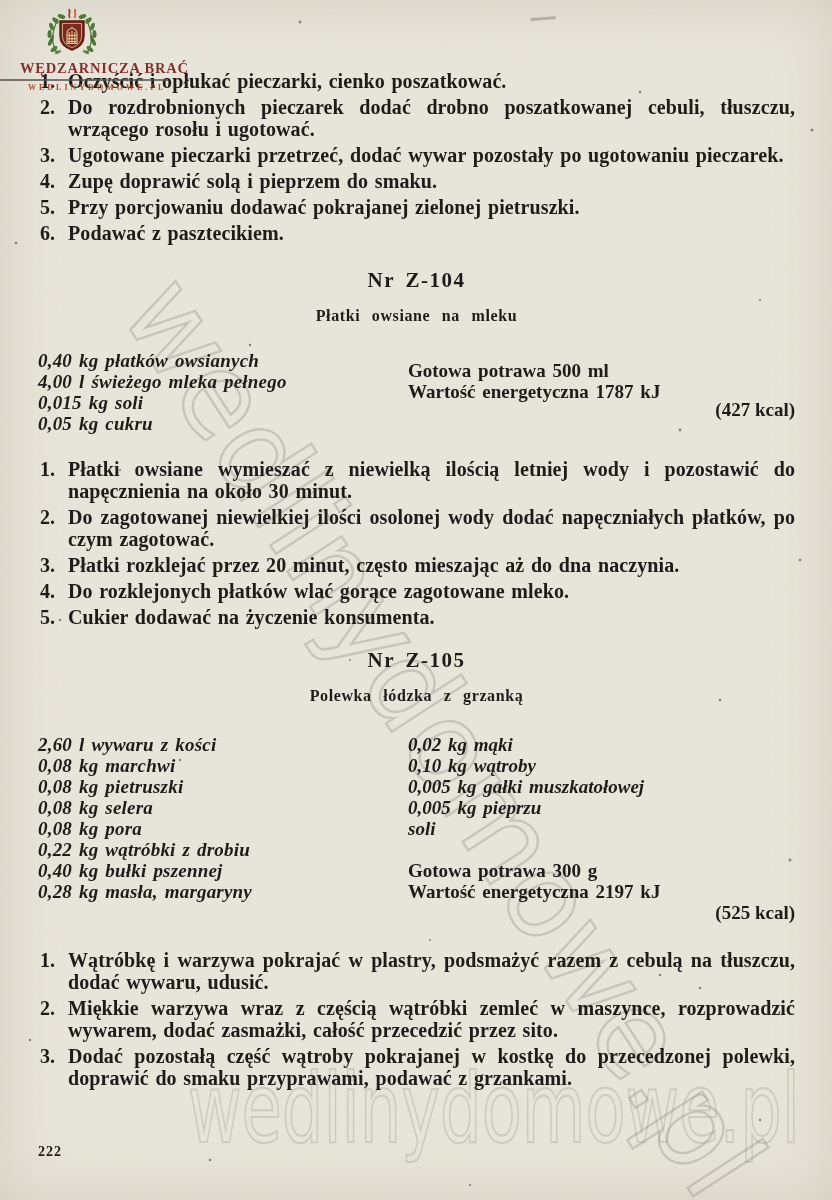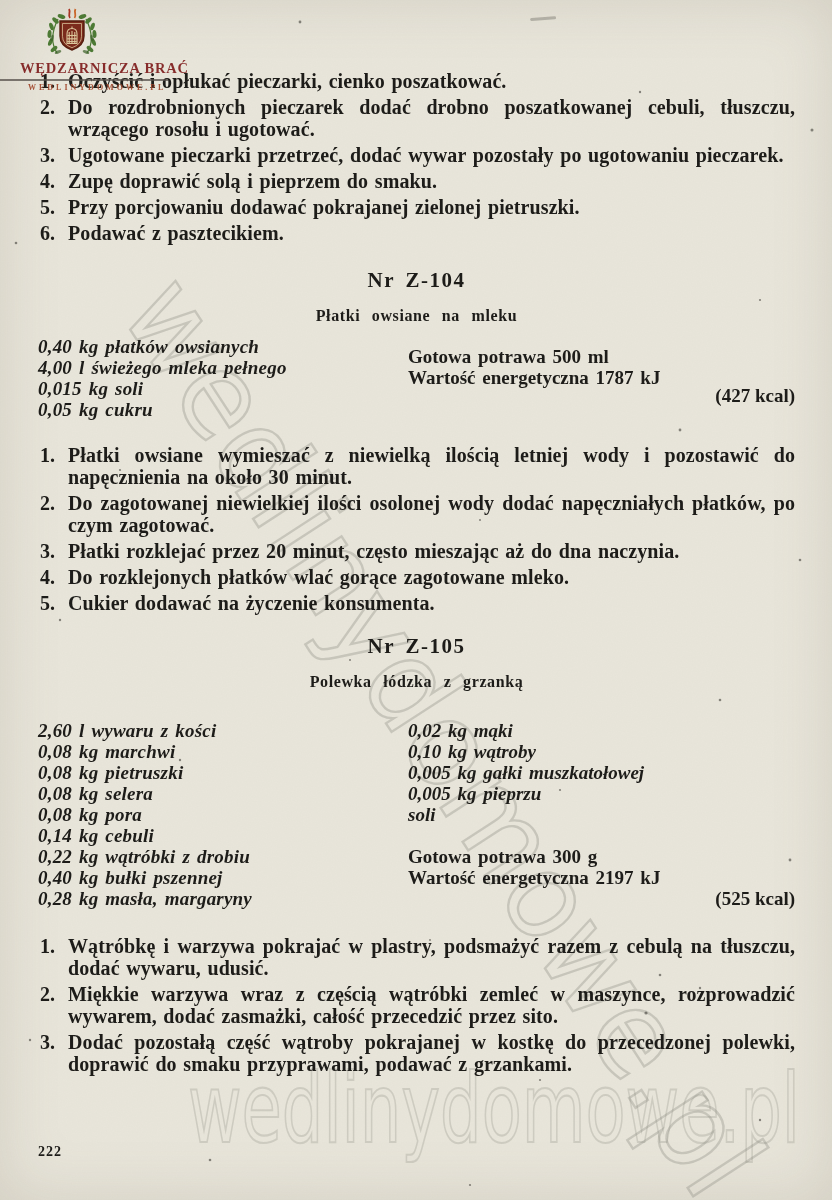--- a/index.html
+++ b/index.html
@@ -33,21 +33,21 @@
   }
   .r0 .recipe-number{margin-top:24px;}
   .r1 .recipe-number{margin-top:20px;font-family:Liberation Serif, serif;}
   .recipe-title{
     margin:12px 0 0 0;text-align:center;font-size:16px;line-height:24px;
     font-weight:700;letter-spacing:.6px;word-spacing:7px;
   }
 
   
   .ingredients{position:relative;font-size:19px;line-height:21px;font-weight:700;}
-  .r0 .ingredients{margin-top:8px;height:84px;}
+  .r0 .ingredients{margin-top:22px;height:84px;}
   .r1 .ingredients{margin-top:26px;height:189px;}
   .ing-left{font-style:italic;letter-spacing:.2px;word-spacing:2px;}
   .ing-left .line{white-space:nowrap;}
   .ing-right{position:absolute;left:370px;top:0;white-space:nowrap;word-spacing:2px;}
   .ing-right.italic{font-style:italic;}
   .r0 .yield-block{top:10px;}
   .r1 .yield-block{top:126px;}
   .kcal{position:absolute;right:0;white-space:nowrap;}
   .r0 .kcal{top:49px;}
   .r1 .kcal{top:168px;}
@@ -179,21 +179,20 @@
     <section class="recipe r1">
       <h2 class="recipe-number">Nr Z-105</h2>
       <h3 class="recipe-title">Polewka łódzka z grzanką</h3>
       <div class="ingredients">
         <div class="ing-left">
           <div class="line">2,60 l wywaru z kości</div>
           <div class="line">0,08 kg marchwi</div>
           <div class="line">0,08 kg pietruszki</div>
           <div class="line">0,08 kg selera</div>
           <div class="line">0,08 kg pora</div>
-          <div class="line">0,14 kg cebuli</div>
           <div class="line">0,22 kg wątróbki z drobiu</div>
           <div class="line">0,40 kg bułki pszennej</div>
           <div class="line">0,28 kg masła, margaryny</div>
         </div>
         <div class="ing-right italic">
           <div class="line">0,02 kg mąki</div>
           <div class="line">0,10 kg wątroby</div>
           <div class="line">0,005 kg gałki muszkatołowej</div>
           <div class="line">0,005 kg pieprzu</div>
           <div class="line">soli</div>

